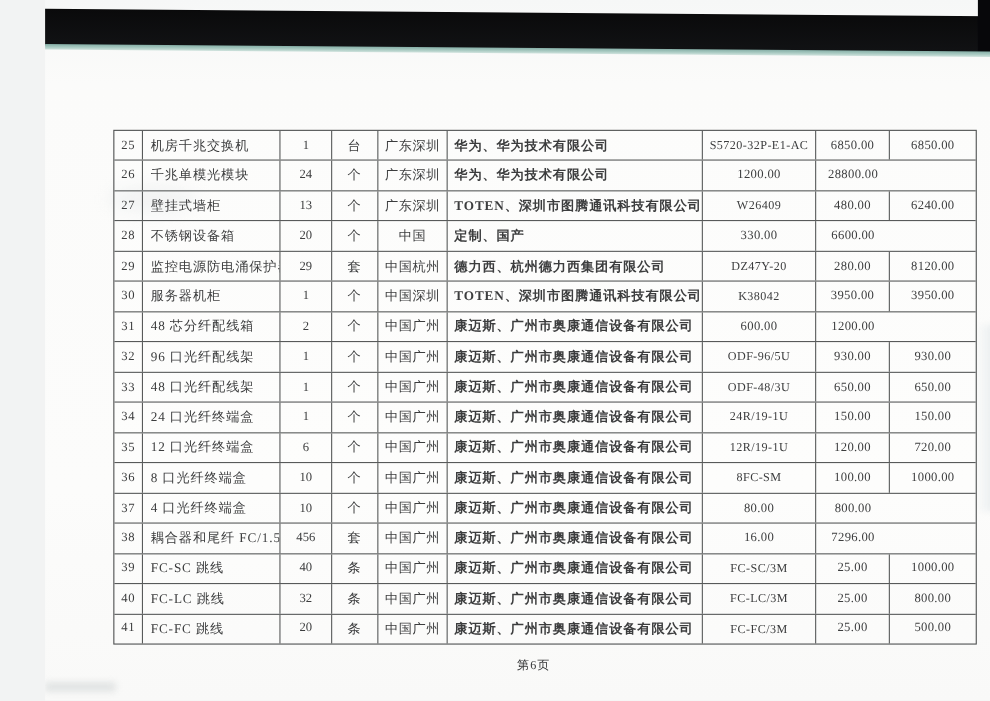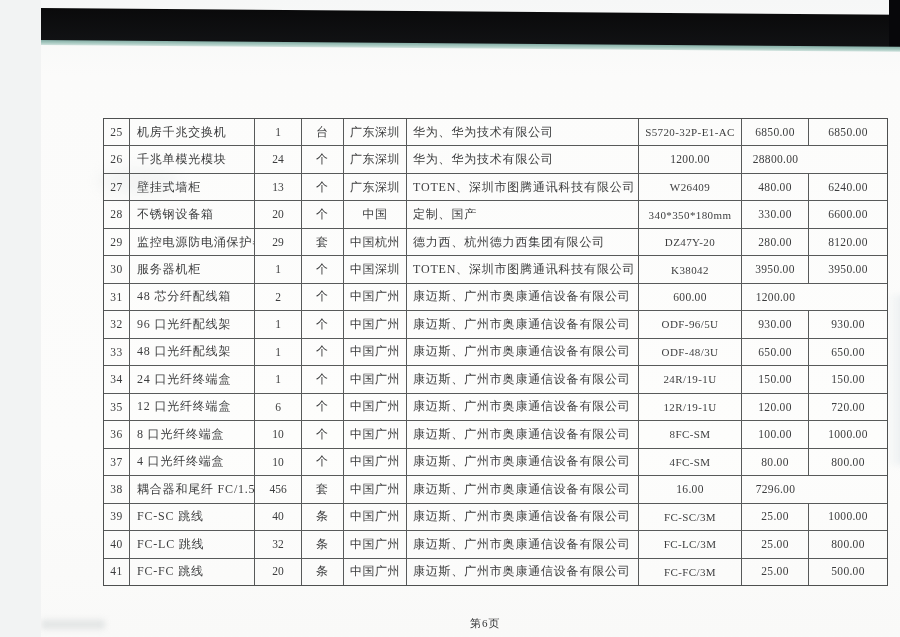--- a/index.html
+++ b/index.html
@@ -80,26 +80,26 @@
     line-height: 1.1;
     overflow: hidden;
     white-space: nowrap;
   }
   .c:last-child { border-right: none; }
   .c-no   { font-size: 11.5px; letter-spacing: .5px; }
   .c-name { justify-content: flex-start; padding-left: 7px; letter-spacing: .8px; }
   .c-qty  { font-size: 11.5px; }
   .c-unit { letter-spacing: 1px; }
   .c-origin { letter-spacing: .5px; }
-  .c-mfr  { justify-content: flex-start; padding-left: 6px; letter-spacing: .8px; }
+  .c-mfr  { justify-content: flex-start; padding-left: 6px; letter-spacing: .8px; font-weight: bold; }
   .c-model { font-size: 11px; letter-spacing: .4px; }
   .c-price, .c-total { font-size: 11.5px; letter-spacing: .3px; }
   
   .page-footer {
-    position: absolute; left: 429px; top: 616px;
+    position: absolute; left: 429px; top: 597px;
     font-size: 11px; color: #343536; letter-spacing: 1px;
   }
 </style>
 </head>
 <body>
 
 <div class="scan-page">
 
   <div class="band-wrap">
     <div class="band-black"></div>
@@ -146,21 +146,20 @@
       <div class="c c-price">480.00</div>
       <div class="c c-total">6240.00</div>
     </div>
       <div class="trow">
       <div class="c c-no">28</div>
       <div class="c c-name">不锈钢设备箱</div>
       <div class="c c-qty">20</div>
       <div class="c c-unit">个</div>
       <div class="c c-origin">中国</div>
       <div class="c c-mfr">定制、国产</div>
-      <div class="c c-model">340*350*180mm</div>
       <div class="c c-price">330.00</div>
       <div class="c c-total">6600.00</div>
     </div>
       <div class="trow">
       <div class="c c-no">29</div>
       <div class="c c-name">监控电源防电涌保护器</div>
       <div class="c c-qty">29</div>
       <div class="c c-unit">套</div>
       <div class="c c-origin">中国杭州</div>
       <div class="c c-mfr">德力西、杭州德力西集团有限公司</div>
@@ -244,21 +243,20 @@
       <div class="c c-price">100.00</div>
       <div class="c c-total">1000.00</div>
     </div>
       <div class="trow">
       <div class="c c-no">37</div>
       <div class="c c-name">4 口光纤终端盒</div>
       <div class="c c-qty">10</div>
       <div class="c c-unit">个</div>
       <div class="c c-origin">中国广州</div>
       <div class="c c-mfr">康迈斯、广州市奥康通信设备有限公司</div>
-      <div class="c c-model">4FC-SM</div>
       <div class="c c-price">80.00</div>
       <div class="c c-total">800.00</div>
     </div>
       <div class="trow">
       <div class="c c-no">38</div>
       <div class="c c-name">耦合器和尾纤 FC/1.5M</div>
       <div class="c c-qty">456</div>
       <div class="c c-unit">套</div>
       <div class="c c-origin">中国广州</div>
       <div class="c c-mfr">康迈斯、广州市奥康通信设备有限公司</div>

